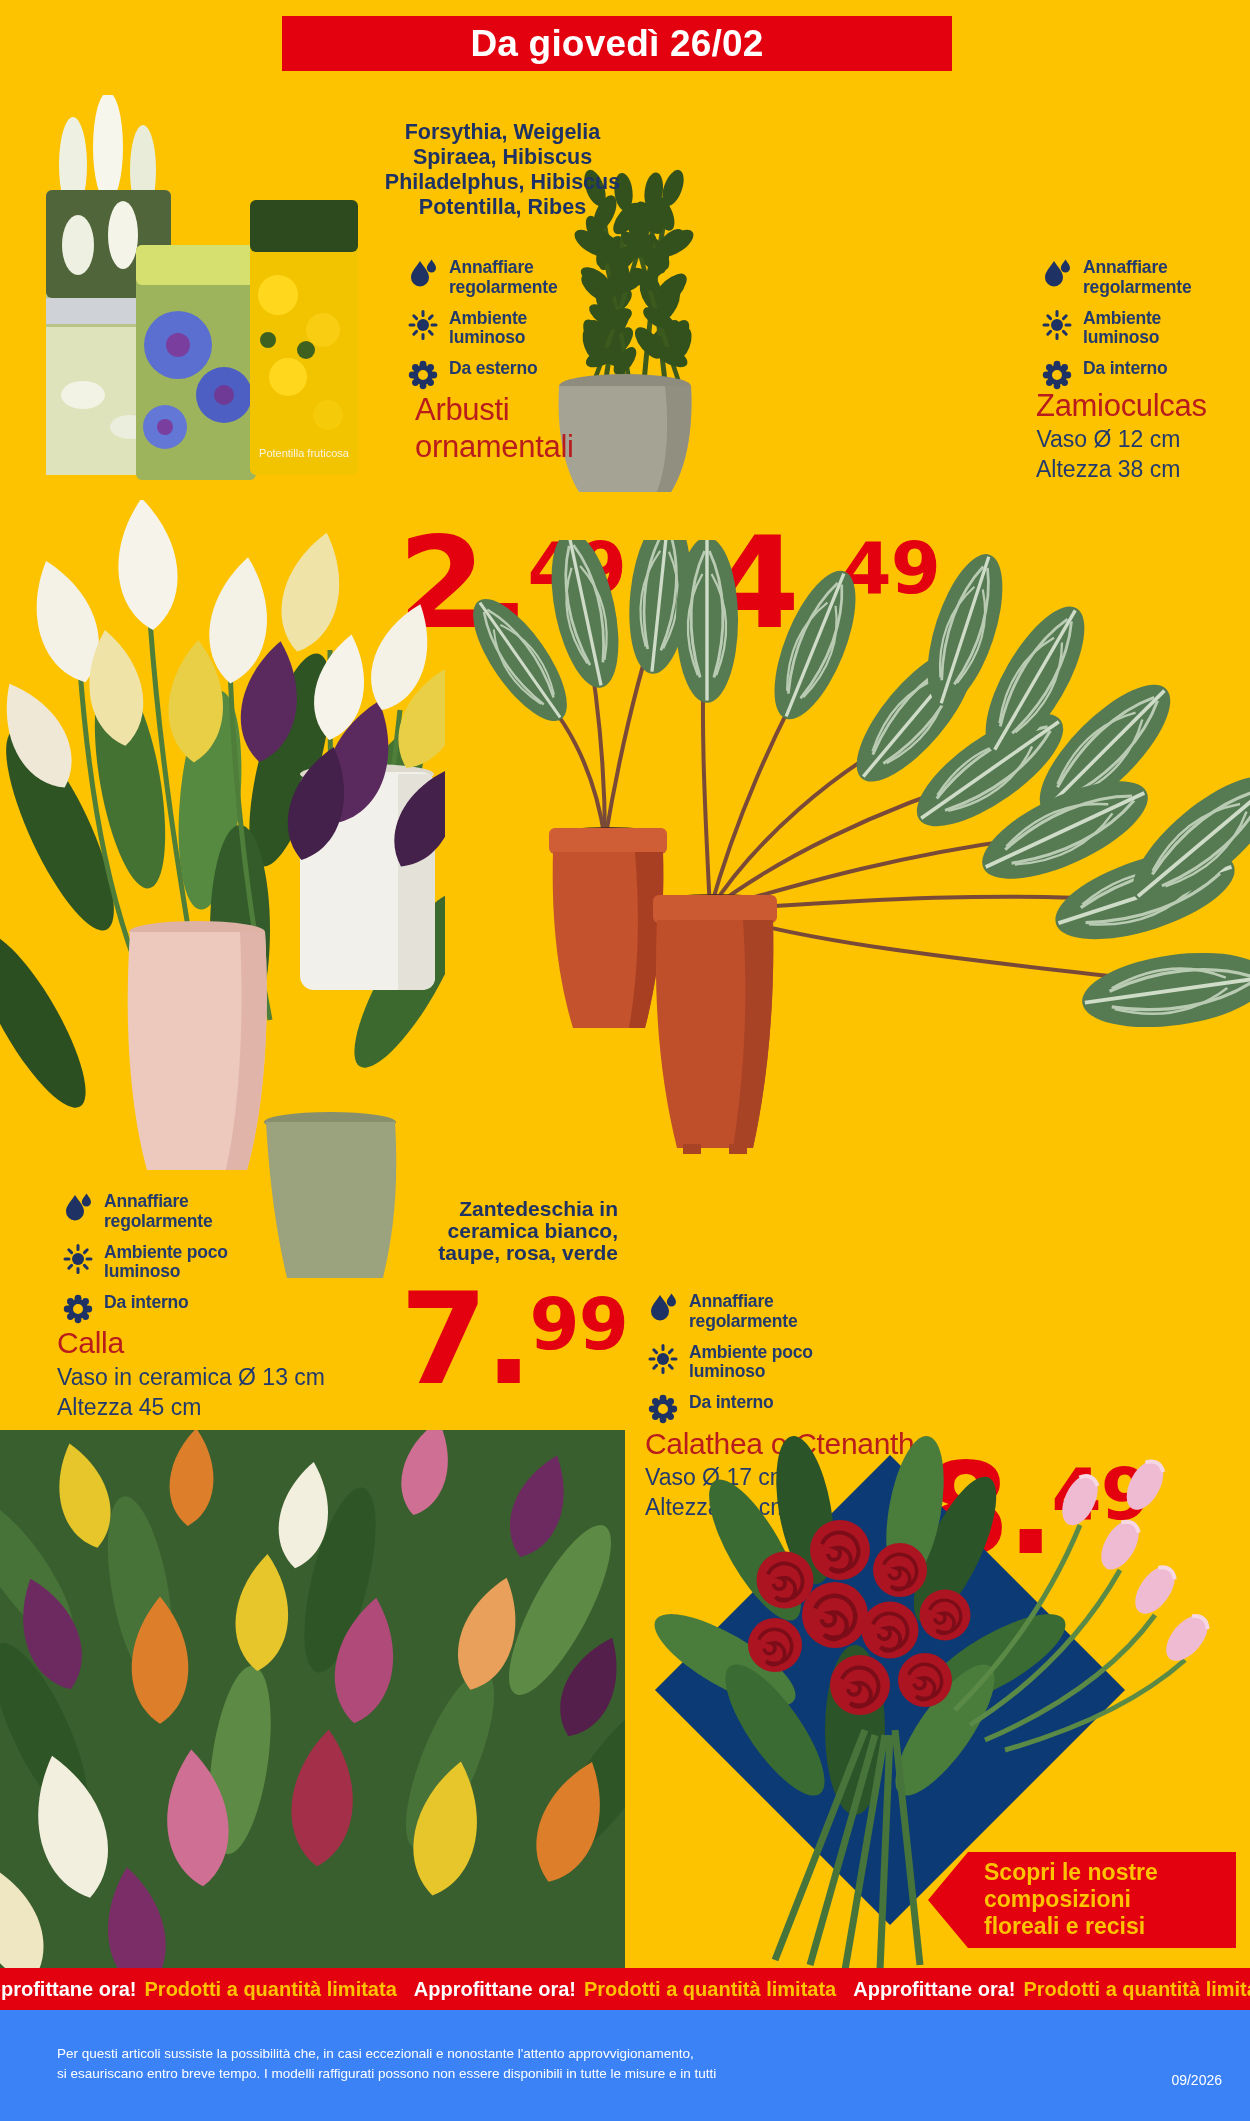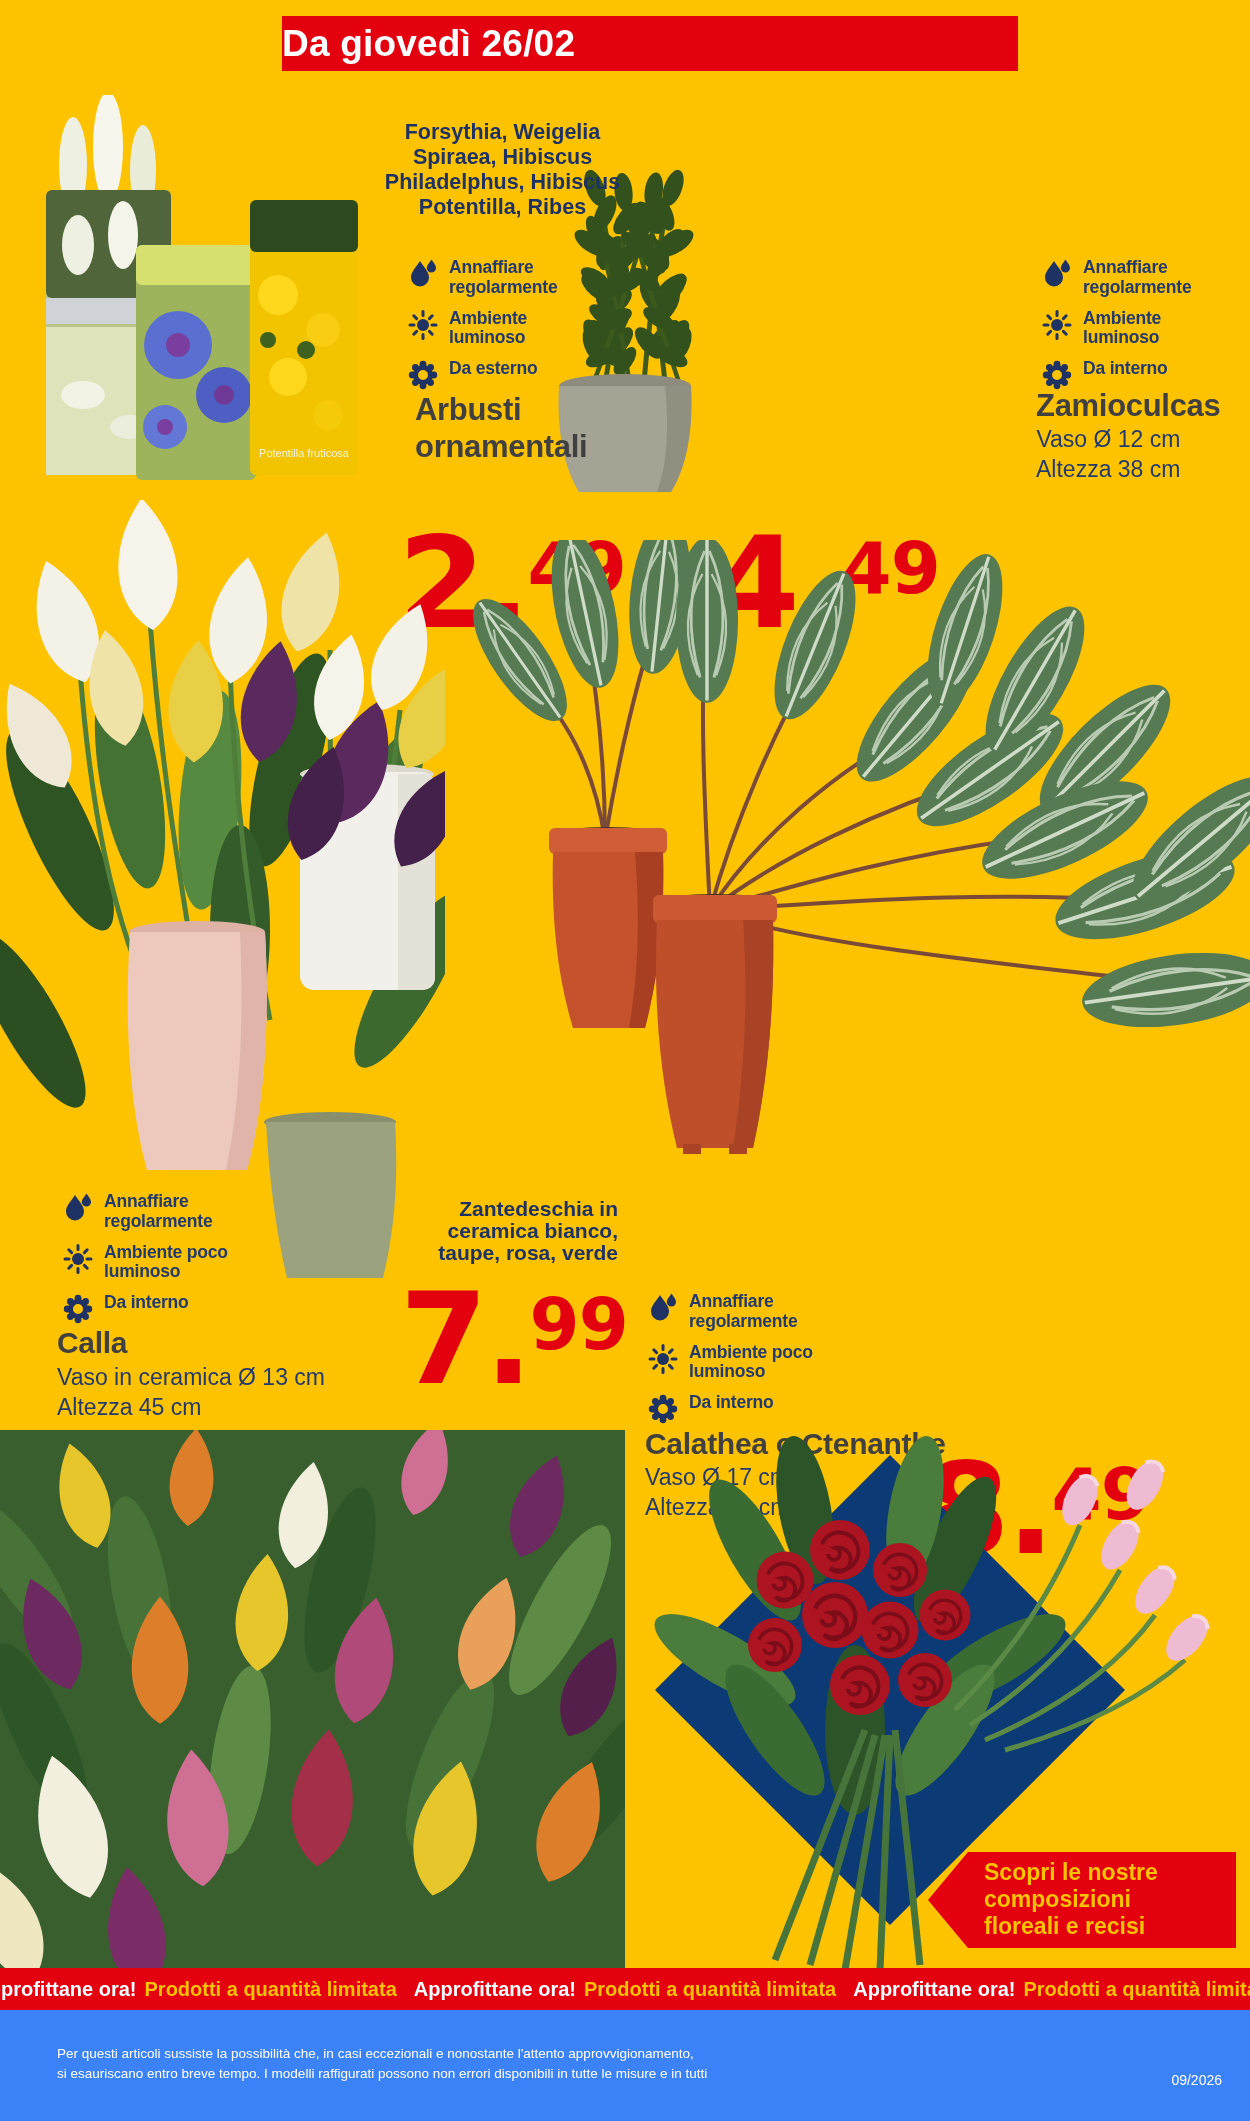--- a/index.html
+++ b/index.html
@@ -1,34 +1,34 @@
 <!DOCTYPE html>
 <html><head>
 <meta charset="utf-8">
 <style>
   html,body{margin:0;padding:0;background:#888;}
   #page{position:relative;width:1250px;height:2121px;background:#fdc300;overflow:hidden;
         font-family:"Liberation Sans",sans-serif;}
   
-  .header-bar{position:absolute;left:282px;top:16px;width:736px;height:55px;background:#e3000f;
-              display:flex;align-items:center;}
+  .header-bar{position:absolute;left:282px;top:16px;width:670px;height:55px;background:#e3000f;
+              display:flex;align-items:center;justify-content:center;}
   .header-title{color:#ffffff;font-weight:bold;font-size:37px;letter-spacing:0.2px;}
   
   .variety{position:absolute;left:330px;top:120px;width:345px;text-align:center;
            font-weight:bold;color:#1e3264;font-size:21.5px;line-height:25px;}
   .desc{position:absolute;left:390px;top:1198px;width:228px;text-align:right;
         font-weight:bold;color:#1e3264;font-size:21px;line-height:22px;}
   
   .care{position:absolute;display:flex;flex-direction:column;gap:11px;}
   .care-row{display:flex;gap:11px;align-items:flex-start;}
   .care-icon{width:30px;flex:0 0 30px;display:flex;justify-content:center;}
   .care-icon svg{display:block;}
   .care-label{width:155px;font-size:17.5px;line-height:1.13;font-weight:600;color:#233a6d;letter-spacing:-0.2px;}
   
-  .ptitle{position:absolute;font-weight:bold;color:#404040;font-size:31px;line-height:1.18;letter-spacing:-0.3px;}
+  .ptitle{position:absolute;font-weight:normal;color:#b91c1c;font-size:31px;line-height:1.18;letter-spacing:-0.3px;}
   .pdetails{position:absolute;font-size:23px;line-height:30px;color:#233a6d;font-weight:500;}
   .price{position:absolute;display:flex;align-items:flex-start;color:#e3000f;font-weight:bold;
          font-family:"DejaVu Sans",sans-serif;letter-spacing:-3px;}
   .price-main{font-size:126px;line-height:0.82;}
   .price-sup{font-size:72px;line-height:0.9;margin-top:4px;letter-spacing:-1px;}
   
   .photo{position:absolute;}
   .photo svg{display:block;width:100%;height:100%;}
   
   .arrow-banner{position:absolute;left:928px;top:1852px;width:308px;height:96px;}
@@ -520,18 +520,18 @@
     </span>
     <span class="bb-item">
       <span class="bb-lead">Approfittane ora!</span>
       <span class="bb-rest">Prodotti a quantità limitata</span>
     </span>
   </div>
 
   <div class="footer">
     <div class="disclaimer">
       <div>Per questi articoli sussiste la possibilità che, in casi eccezionali e nonostante l'attento approvvigionamento,</div>
-      <div>si esauriscano entro breve tempo. I modelli raffigurati possono non errori disponibili in tutte le misure e in tutti</div>
+      <div>si esauriscano entro breve tempo. I modelli raffigurati possono non essere disponibili in tutte le misure e in tutti</div>
     </div>
     <div class="issue">09/2026</div>
   </div>
 
 </div>
 
 </body></html>

